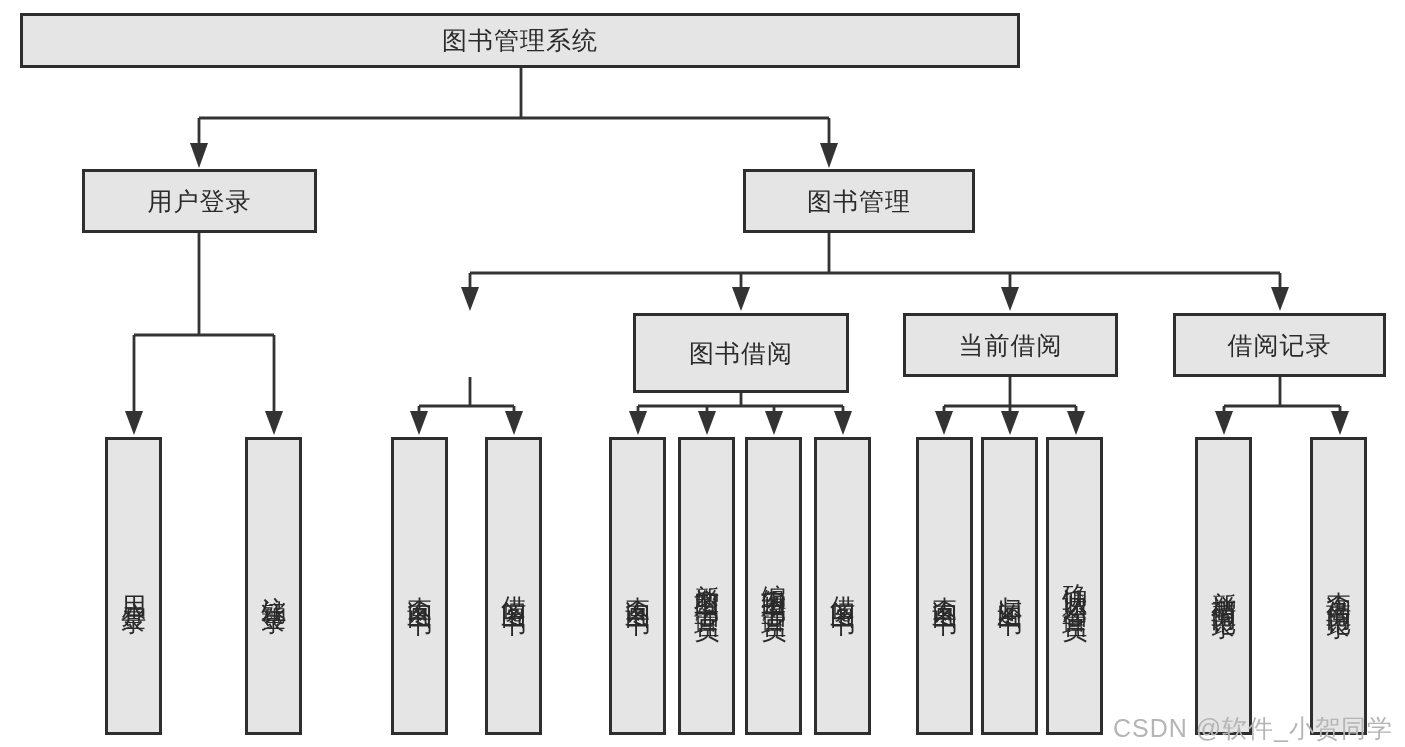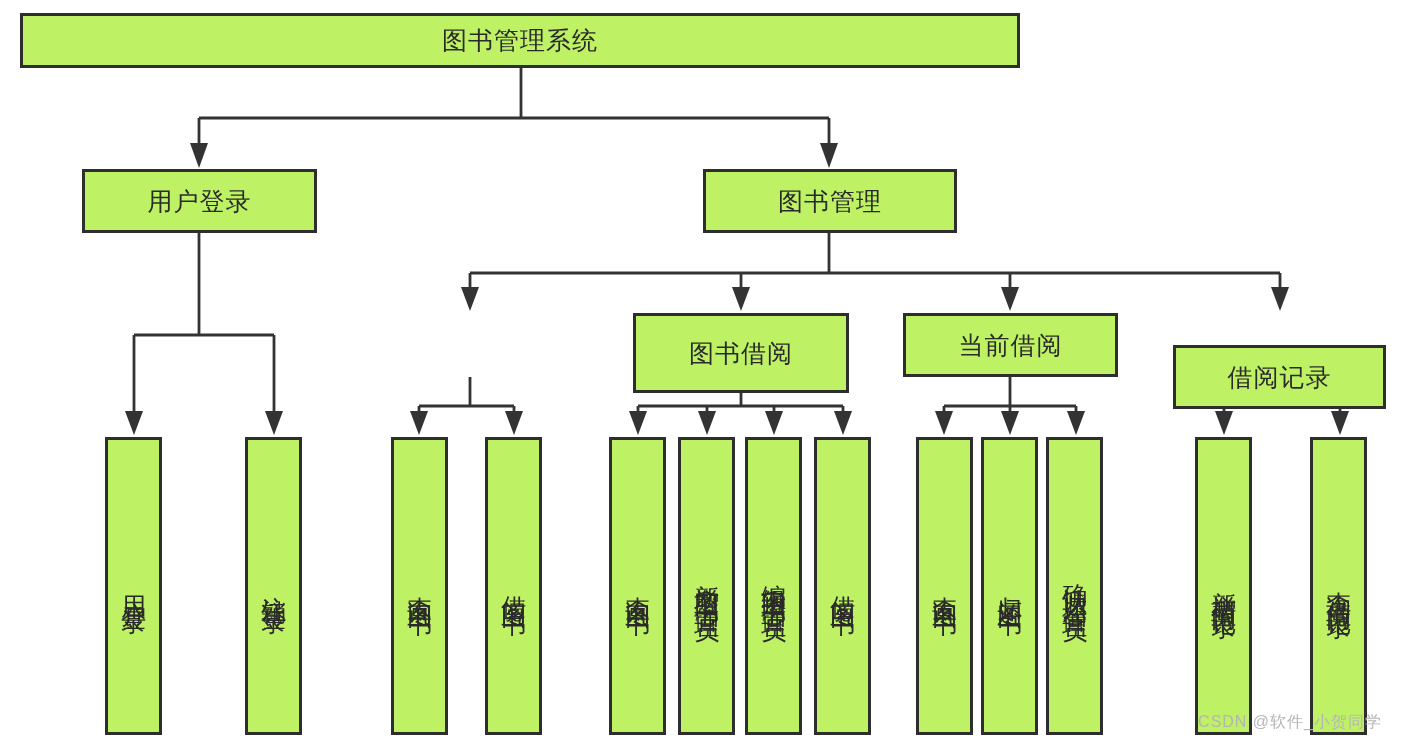--- a/index.html
+++ b/index.html
@@ -9,21 +9,21 @@
     font-family:"Liberation Sans", sans-serif;
     position:relative;
     overflow:hidden;
   }
   .canvas { position:absolute; left:0; top:0; width:1405px; height:747px; }
   svg.connectors { position:absolute; left:0; top:0; z-index:1; }
   .box {
     position:absolute;
     box-sizing:border-box;
     border:3px solid #2e2e2e;
-    background:#bef264;
+    background:#e5e5e5;
     display:flex;
     align-items:center;
     justify-content:center;
     color:#2a2a2a;
     z-index:2;
   }
   .h-label {
     font-size:25px;
     letter-spacing:1px;
     white-space:nowrap;
@@ -32,36 +32,36 @@
   .v-label {
     writing-mode:vertical-rl;
     text-orientation:mixed;
     font-size:25px;
     letter-spacing:5px;
     line-height:1.1;
     white-space:nowrap;
   }
   .watermark {
     position:absolute;
-    right:23px;
+    right:12px;
     top:712px;
-    font-size:16px;
+    font-size:25px;
     color:#b5b5b5;
     letter-spacing:1px;
     z-index:3;
     white-space:nowrap;
   }
   
   #n-root            { left:20px;   top:13px;  width:1000px; height:55px; }
   #n-user-login      { left:82px;   top:169px; width:235px;  height:64px; }
-  #n-book-mgmt       { left:703px;  top:169px; width:254px;  height:64px; }
+  #n-book-mgmt       { left:743px;  top:169px; width:232px;  height:64px; }
   #n-new-book-rec    { left:362px;  top:313px; width:217px;  height:64px; }
   #n-book-borrow     { left:633px;  top:313px; width:216px;  height:80px; }
   #n-current-borrow  { left:903px;  top:313px; width:215px;  height:64px; }
-  #n-borrow-record   { left:1173px; top:313px; width:213px;  height:64px;margin-top:32px; }
+  #n-borrow-record   { left:1173px; top:313px; width:213px;  height:64px; }
   .leaf { top:437px; height:298px; width:57px; }
   #l-user-login      { left:105px; }
   #l-logout          { left:245px; }
   #l-query-book-rec  { left:391px; }
   #l-borrow-book-rec { left:485px; }
   #l-query-book-bor  { left:609px; }
   #l-add-book        { left:678px; }
   #l-edit-book       { left:745px; }
   #l-borrow-book-bor { left:814px; }
   #l-query-book-cur  { left:916px; }

